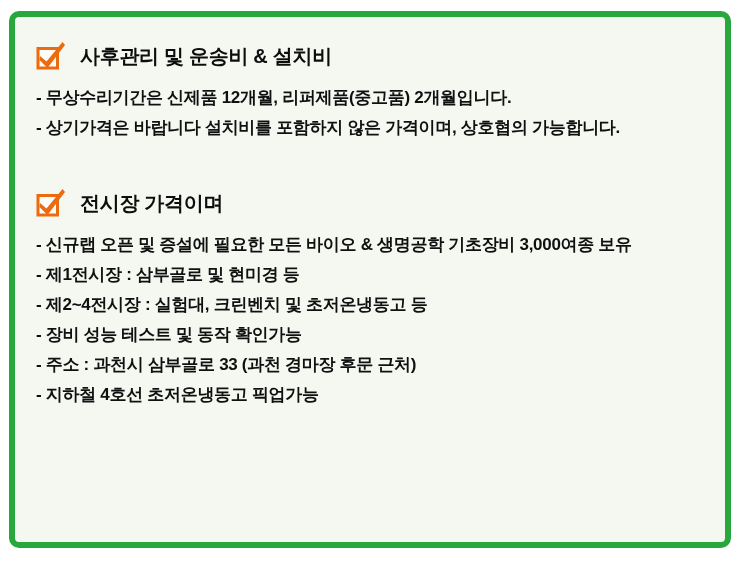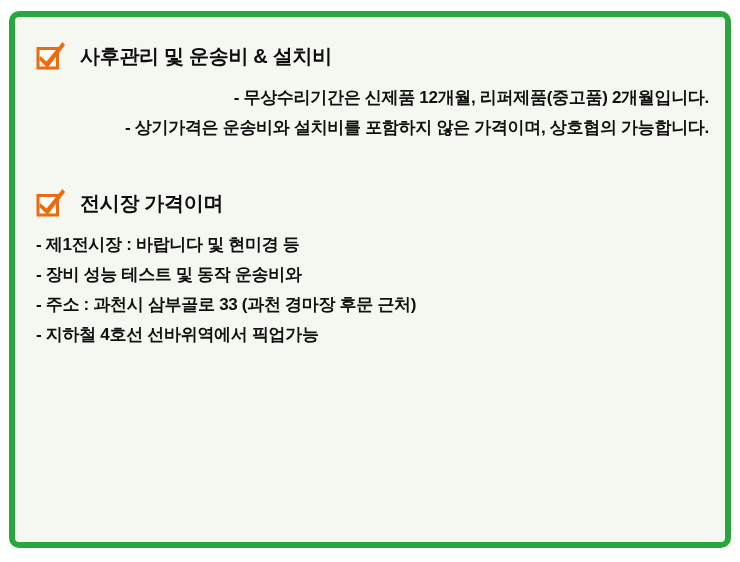--- a/index.html
+++ b/index.html
@@ -21,21 +21,21 @@
     top: 11px;
     right: 9px;
     bottom: 14px;
     border: 6px solid #28a83c;
     border-radius: 10px;
     background: #f4f8f1;
     box-sizing: border-box;
     padding: 25px 16px 0 21px;
   }
   .section { margin-top: 46px; }
-  .section:first-child { margin-top: 0; text-align: right; }
+  .section:first-child { margin-top: 0; }
   .section-title {
     display: flex;
     align-items: center;
     gap: 14px;
     font-size: 20px;
     font-weight: 700;
     letter-spacing: -0.3px;
     margin: 0 0 13px 0;
   }
   .checkbox {
@@ -65,36 +65,38 @@
       <span class="checkbox">
         <svg viewBox="0 0 30 28" width="30" height="28">
           <rect x="2" y="6.5" width="19.5" height="19.5" fill="#fdfdfb" stroke="#ec6b0e" stroke-width="3"></rect>
           <polygon points="4,14 10.5,19.5 26.5,0 29,3 11.5,26 3.5,18" fill="#ec6b0e"></polygon>
         </svg>
       </span>
       <span>사후관리 및 운송비 &amp; 설치비</span>
     </div>
     <div class="items">
       <div class="item">- 무상수리기간은 신제품 12개월, 리퍼제품(중고품) 2개월입니다.</div>
-      <div class="item">- 상기가격은 운송비와 설치비를 포함하지 않은 가격이며, 상호협의 가능합니다.</div>
+      <div class="item">- 상기가격은 바랍니다 설치비를 포함하지 않은 가격이며, 상호협의 가능합니다.</div>
     </div>
   </div>
 
   <div class="section">
     <div class="section-title">
       <span class="checkbox">
         <svg viewBox="0 0 30 28" width="30" height="28">
           <rect x="2" y="6.5" width="19.5" height="19.5" fill="#fdfdfb" stroke="#ec6b0e" stroke-width="3"></rect>
           <polygon points="4,14 10.5,19.5 26.5,0 29,3 11.5,26 3.5,18" fill="#ec6b0e"></polygon>
         </svg>
       </span>
       <span>전시장 가격이며</span>
     </div>
     <div class="items">
-      <div class="item">- 제1전시장 : 바랍니다 및 현미경 등</div>
-      <div class="item">- 장비 성능 테스트 및 동작 운송비와</div>
+      <div class="item">- 신규랩 오픈 및 증설에 필요한 모든 바이오 &amp; 생명공학 기초장비 3,000여종 보유</div>
+      <div class="item">- 제1전시장 : 삼부골로 및 현미경 등</div>
+      <div class="item">- 제2~4전시장 : 실험대, 크린벤치 및 초저온냉동고 등</div>
+      <div class="item">- 장비 성능 테스트 및 동작 확인가능</div>
       <div class="item">- 주소 : 과천시 삼부골로 33 (과천 경마장 후문 근처)</div>
-      <div class="item">- 지하철 4호선 선바위역에서 픽업가능</div>
+      <div class="item">- 지하철 4호선 초저온냉동고 픽업가능</div>
     </div>
   </div>
 
 
 </div>
 
 </body></html>

